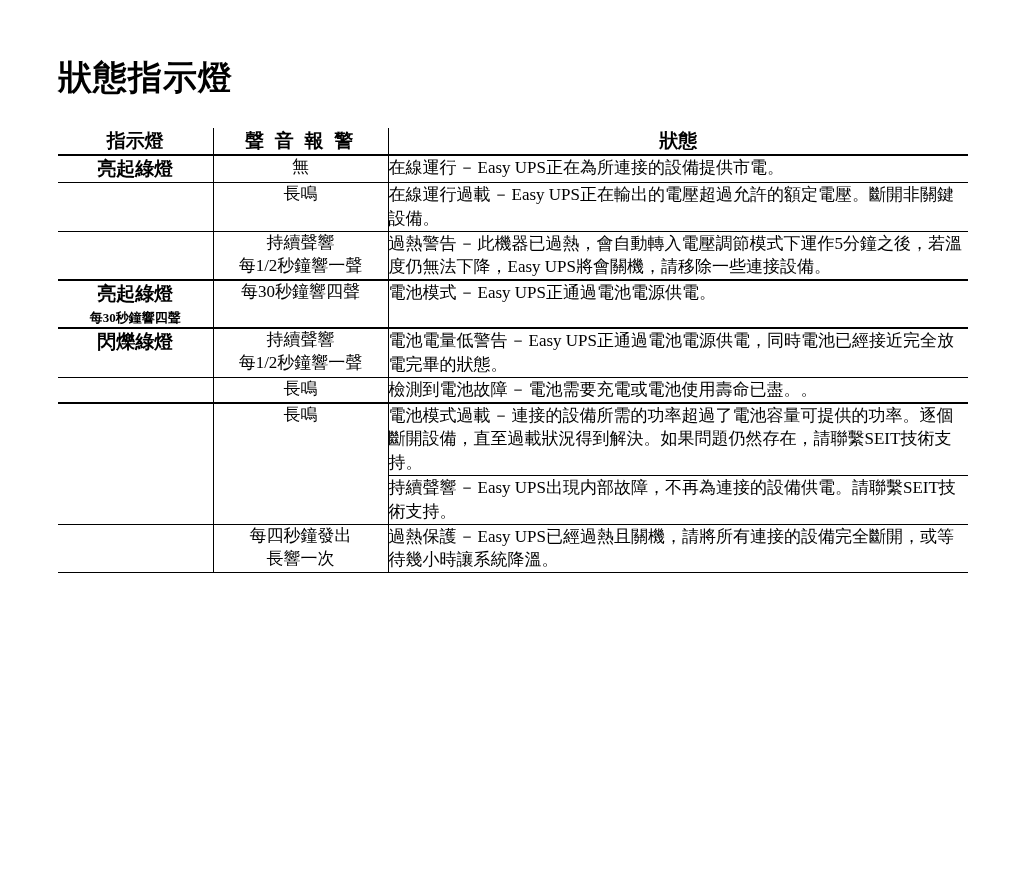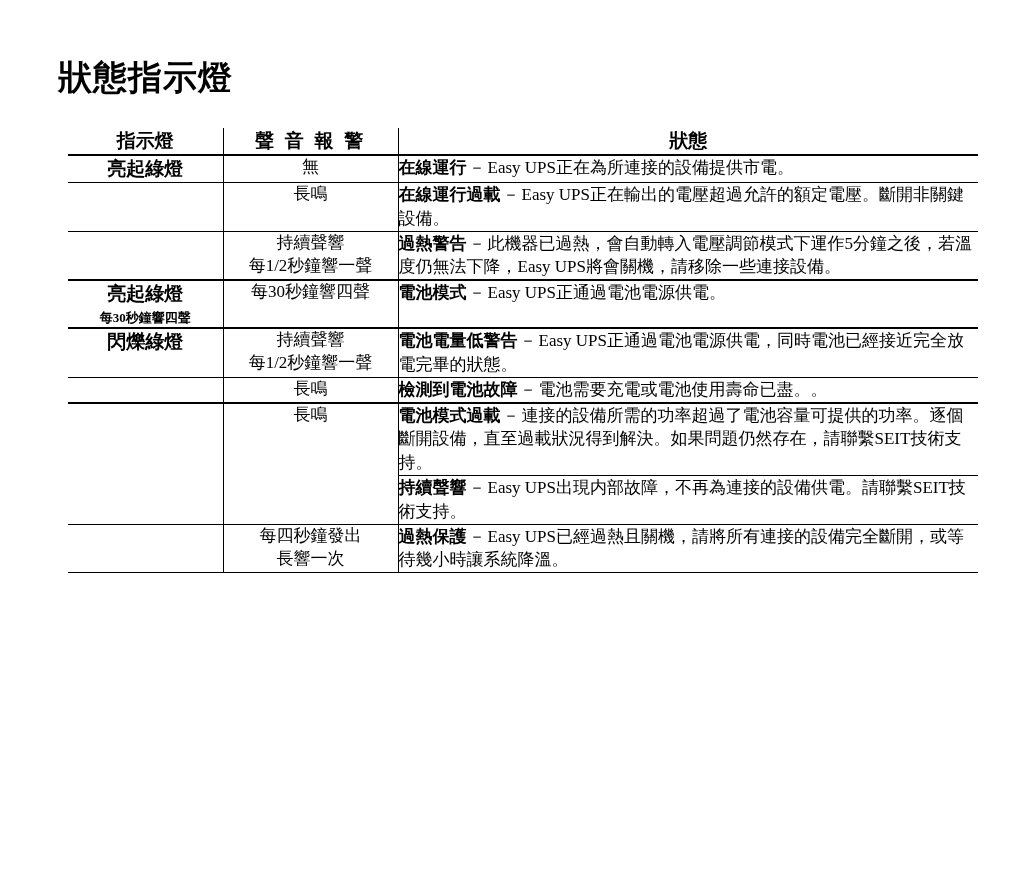--- a/index.html
+++ b/index.html
@@ -25,21 +25,21 @@
     position: absolute;
     left: 58px;
     top: 55px;
     font-size: 34px;
     font-weight: bold;
     letter-spacing: 1px;
     font-family: "Liberation Serif", "DejaVu Serif", serif;
   }
   table.status-table {
     position: absolute;
-    left: 68px;
+    left: 58px;
     top: 128px;
     width: 910px;
     border-collapse: collapse;
     table-layout: fixed;
   }
   table.status-table td,
   table.status-table th {
     vertical-align: top;
     padding: 0;
   }
@@ -80,21 +80,21 @@
     padding: 8px 4px 10px 4px;
     border-right: 1px solid #000;
     line-height: 1.35;
   }
   .cell-sound .l2 { display: block; }
   .cell-state {
     font-size: 17px;
     padding: 8px 6px 10px 10px;
     line-height: 1.4;
   }
-  .cell-state b { font-weight: bold; }
+  .cell-state b { font-weight: normal; }
   .dash { padding: 0 2px; }
 
   .row-line td { border-bottom: 1px solid #000; }
   .row-thick td { border-bottom: 2px solid #000; }
   .row-none td { border-bottom: 0; }
 
   .blank { border-right: 1px solid #000; }
 </style>
 </head>
 <body>

